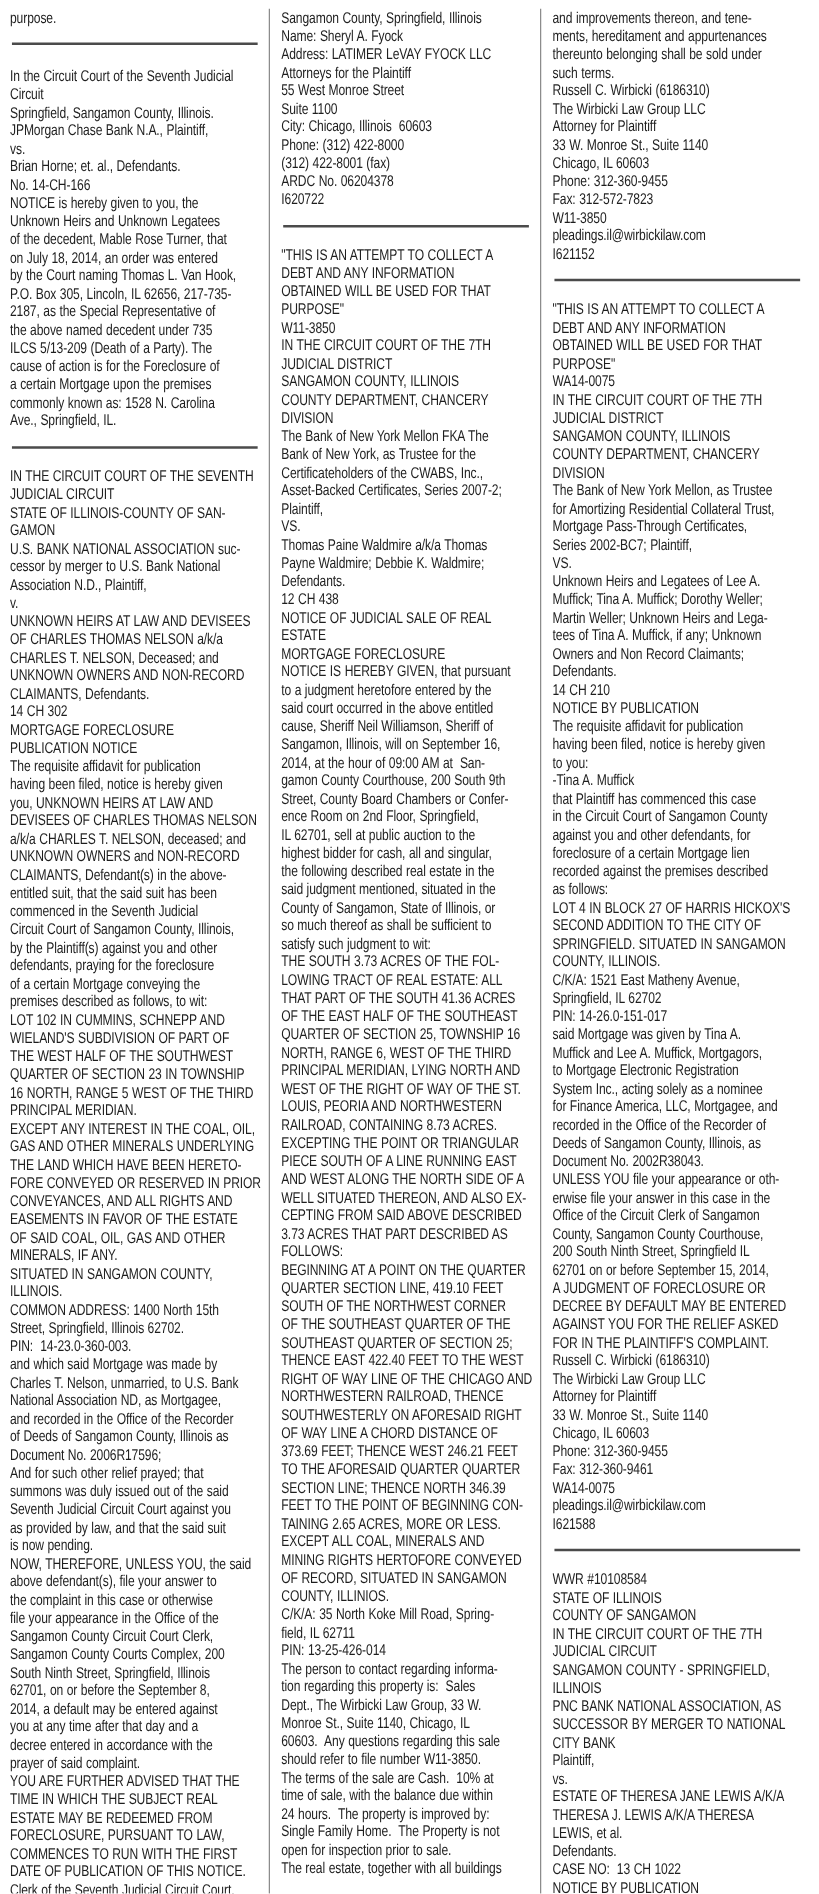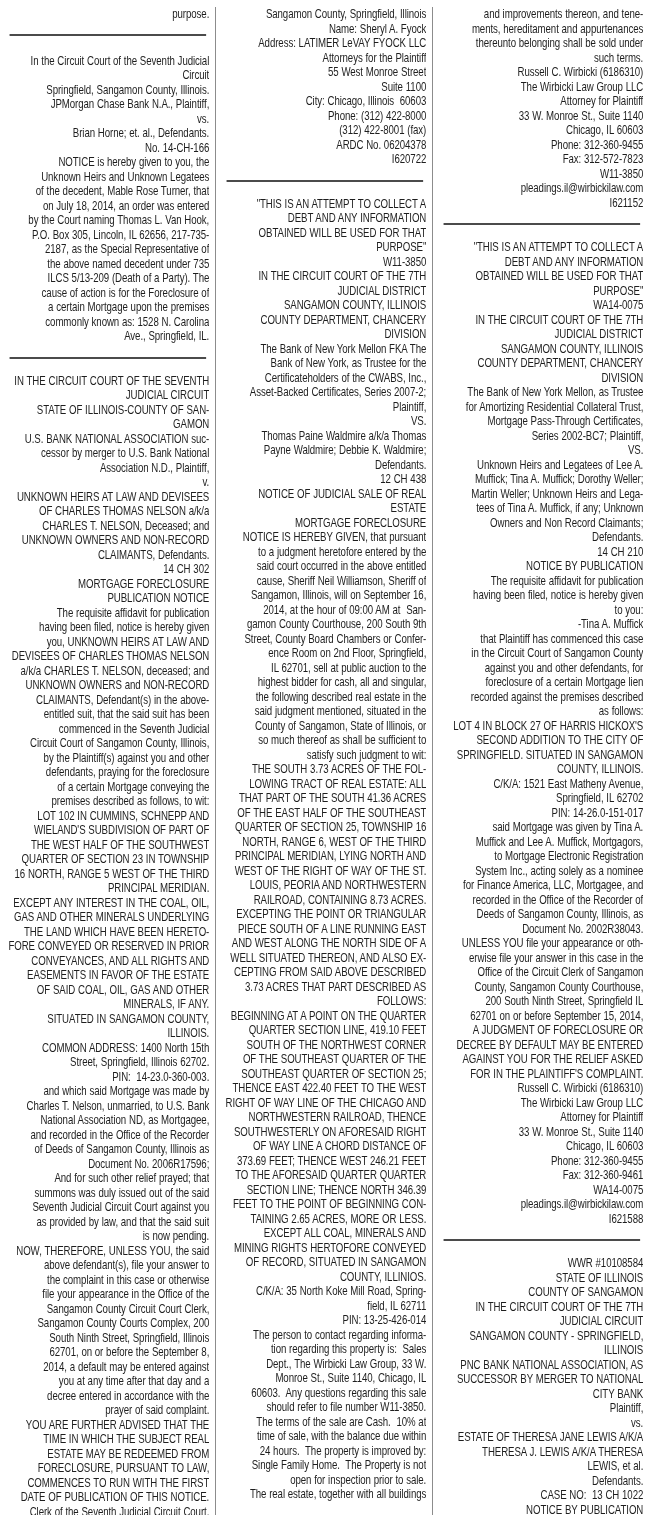--- a/index.html
+++ b/index.html
@@ -11,21 +11,20 @@
     overflow: hidden;
     display: flex;
     box-sizing: border-box;
     padding: 7px 0 0 8px;
     font-family: "Liberation Sans", "DejaVu Sans", sans-serif;
   }
   .col {
     width: 201px;
     flex: none;
     overflow: hidden;
-    text-align: right;
   }
   .condense {
     width: 258px;
     transform: scaleX(0.78);
     transform-origin: 0 0;
   }
   .vrule {
     flex: none;
     width: 1px;
     background: #8c8c8c;

